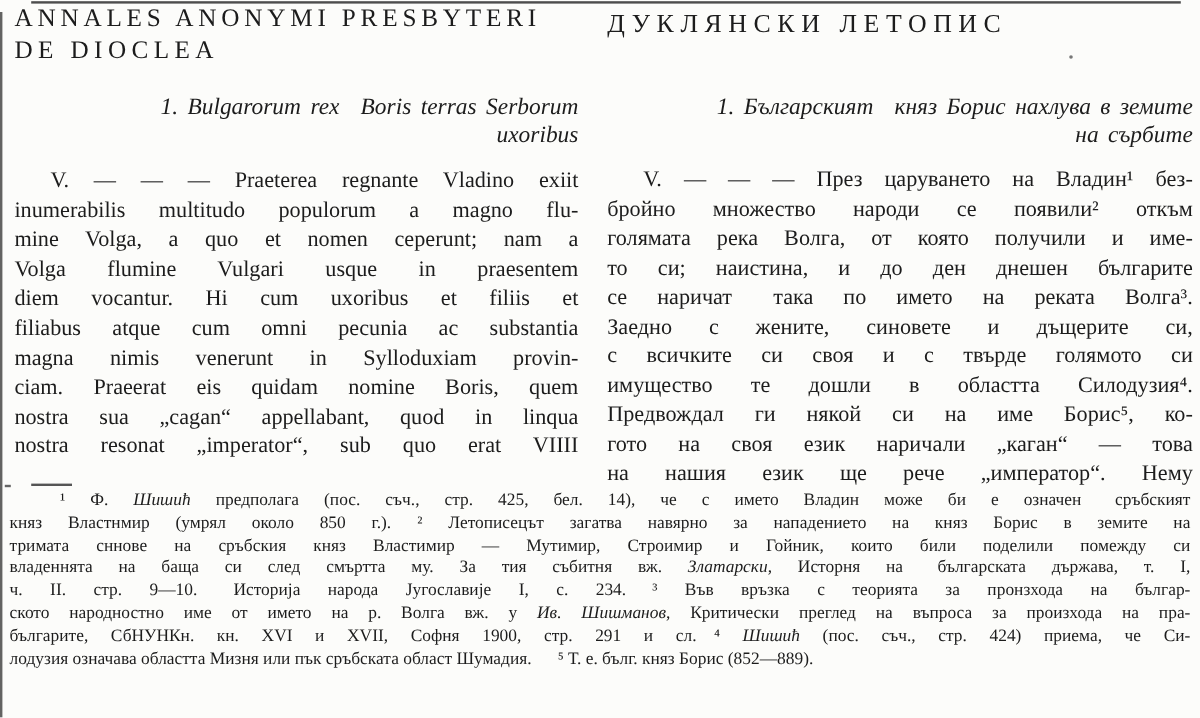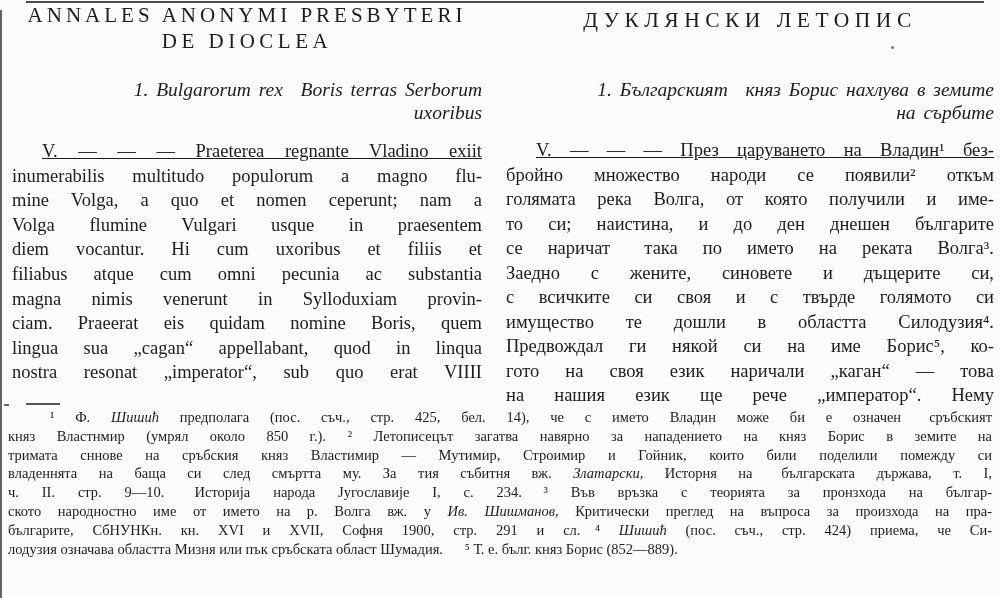--- a/index.html
+++ b/index.html
@@ -14,40 +14,40 @@
   .fn-sep{position:absolute;left:4px;top:403px;width:60px;height:3px;}
   .fn-sep .d1{position:absolute;left:0;top:1px;width:5px;height:2px;background:#666;}
   .fn-sep .d2{position:absolute;left:22px;top:0;width:34px;height:2px;background:#555;}
   .stray-dot{position:absolute;left:891px;top:46px;width:3px;height:3px;background:#777;border-radius:50%;}
 
   .col{position:absolute;top:0;}
   .col-left{left:12px;width:470px;}
   .col-right{left:506px;width:488px;}
 
   .main-title{
-    position:absolute;left:0;right:0;text-align:center;
+    position:absolute;left:0;right:0;text-align:left;
     font-size:21px;line-height:25px;letter-spacing:4px;white-space:nowrap;
   }
   .lt1{top:3px;}
   .lt2{top:29px;letter-spacing:4.5px;}
   .rt1{top:8px;letter-spacing:5.5px;font-size:21.5px;}
 
   .heading{
     position:absolute;left:0;right:0;top:79px;text-align:right;
     font-style:italic;font-size:19.5px;line-height:22.5px;word-spacing:3px;
   }
 
   .body-block{position:absolute;left:0;right:0;font-size:18.5px;}
   .bl{top:139px;line-height:24.6px;}
   .br{top:138px;line-height:24.5px;}
   .line{
     text-align:justify;text-align-last:justify;
     -moz-text-align-last:justify;height:auto;white-space:normal;
   }
-  .indent{text-indent:30px;text-decoration:underline;}
+  .indent{text-indent:30px;}
 
   .footnotes{
     position:absolute;left:8px;top:408px;width:984px;
     font-size:14.5px;line-height:18.8px;
   }
   .fline{text-align:justify;text-align-last:justify;-moz-text-align-last:justify;}
   .fline.last{text-align-last:left;-moz-text-align-last:left;}
   .fline.findent{text-indent:42px;}
   .it{font-style:italic;}
 </style>
@@ -71,21 +71,21 @@
   </div>
   <div class="body-block bl">
     <div class="line indent">V. — — — Praeterea regnante Vladino exiit</div>
     <div class="line">inumerabilis multitudo populorum a magno flu-</div>
     <div class="line">mine Volga, a quo et nomen ceperunt; nam a</div>
     <div class="line">Volga flumine Vulgari usque in praesentem</div>
     <div class="line">diem vocantur. Hi cum uxoribus et filiis et</div>
     <div class="line">filiabus atque cum omni pecunia ac substantia</div>
     <div class="line">magna nimis venerunt in Sylloduxiam provin-</div>
     <div class="line">ciam. Praeerat eis quidam nomine Boris, quem</div>
-    <div class="line">lingua sua „cagan“ appellabant, quod in linqua</div>
+    <div class="line">nostra sua „cagan“ appellabant, quod in linqua</div>
     <div class="line">nostra resonat „imperator“, sub quo erat VIIII</div>
   </div>
 </div>
 
 <div class="col col-right">
   <div class="main-title rt1">ДУКЛЯНСКИ ЛЕТОПИС</div>
   <div class="heading">
     <div>1. Българският  княз Борис нахлува в земите</div>
     <div>на сърбите</div>
   </div>

